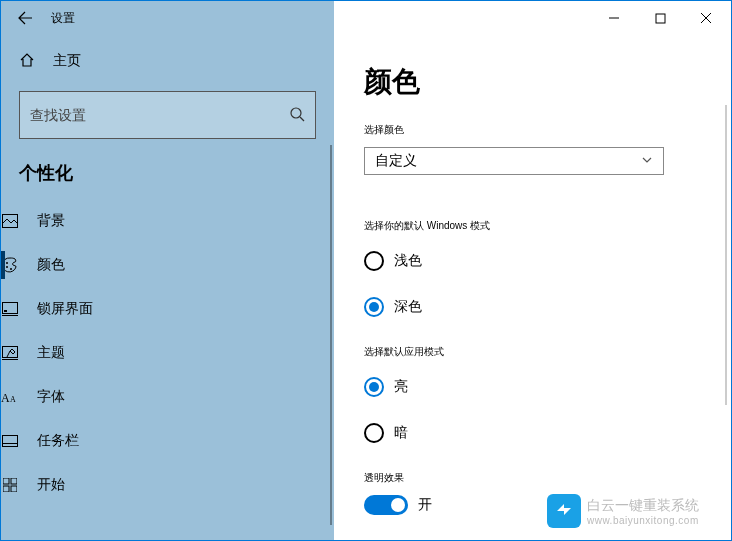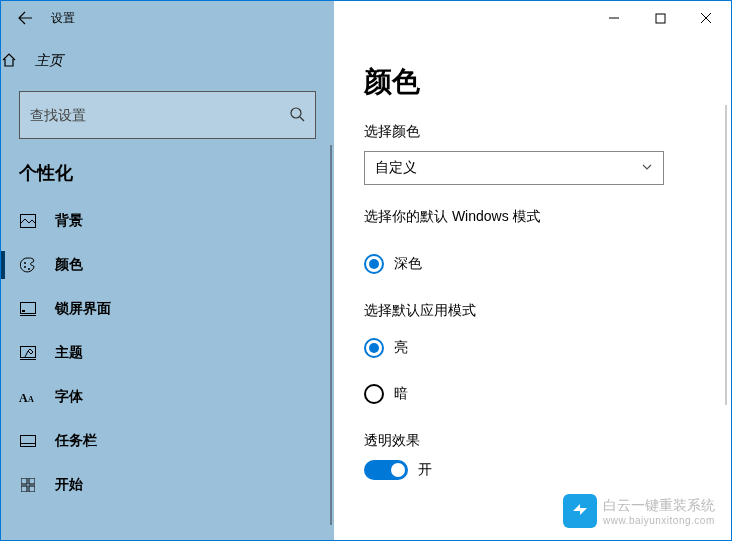--- a/index.html
+++ b/index.html
@@ -68,22 +68,22 @@
     display: flex;
     flex-direction: column;
     padding-top: 6px;
     position: relative;
     overflow-y: auto;
   }
   .home-row {
     display: flex;
     align-items: center;
     height: 40px;
+    padding-left: 18px;
     cursor: pointer;
-    font-style: italic;
   }
   .home-row .label { margin-left: 18px; font-size: 14px; }
   .searchbox {
     margin: 10px 18px 18px 18px;
     height: 48px;
     border: 1px solid #555;
     background: rgba(255,255,255,0.25);
     display: flex;
     align-items: center;
     padding: 0 10px;
@@ -97,50 +97,48 @@
   .searchbox .sicon { position: absolute; right: 10px; }
   .category-title {
     font-weight: 600;
     font-size: 18px;
     margin: 4px 18px 14px 18px;
   }
   .navitem {
     display: flex;
     align-items: center;
     height: 44px;
-    padding-left: 18px;
     cursor: pointer;
     position: relative;
-    font-weight: bold;
   }
   .navitem .icon-slot { width: 18px; display:flex; justify-content:center; }
   .navitem .label { margin-left: 18px; font-size: 14px; }
   .navitem.selected::before {
     content:"";
     position:absolute; left:0; top:8px; bottom:8px; width:4px;
     background:#003a66;
   }
   .sidebar-scroll {
     position:absolute; right:2px; top:110px; width:2px; height:380px;
     background: rgba(0,0,0,0.35);
   }
   .main {
     flex:1;
     background:#fff;
     padding: 28px 0 0 30px;
     position:relative;
     overflow:hidden;
   }
   .page-title { font-size:28px; font-weight:600; margin-bottom:22px; }
-  .section-label { font-size:14px; margin-bottom:10px; }
+  .section-label { font-size:10px; margin-bottom:10px; }
   .dropdown {
-    width: 300px; height:34px;
+    width: 300px; height:28px;
     border:1px solid #888;
     display:flex; align-items:center; justify-content:space-between;
-    padding:0 10px; cursor:pointer; margin-bottom:23px;
+    padding:0 10px; cursor:pointer; margin-bottom:44px;
   }
   .radio-group { margin-bottom:20px; }
   .radio {
     display:flex; align-items:center;
     height:36px; cursor:pointer;
   }
   .radio .circle {
     width:20px; height:20px; border:2px solid #000; border-radius:50%;
     position:relative; flex-shrink:0;
   }
@@ -158,21 +156,21 @@
   .toggle::after {
     content:""; position:absolute; right:3px; top:3px;
     width:14px; height:14px; border-radius:50%; background:#fff;
   }
   .toggle-label { margin-left:10px; }
   .main-scroll {
     position:absolute; right:4px; top:70px; width:2px; height:300px;
     background:#ccc;
   }
   .watermark {
-    position:absolute; right:16px; bottom:12px;
+    position:absolute; right:32px; bottom:12px;
     display:flex; align-items:center; color:#888;
   }
   .watermark .wicon {
     width:34px; height:34px; border-radius:6px;
     background:#1aa1e6; display:flex; align-items:center; justify-content:center;
     margin-right:6px;
   }
   .watermark .t1 { font-size:14px; color:#bbb; }
   .watermark .t2 { font-size:10px; color:#bbb; letter-spacing:0.5px; }
 </style>
@@ -320,20 +318,24 @@
         <span>自定义</span>
         <span>
           <svg width="12" height="12" viewBox="0 0 12 12">
               <path d="M2 4 L6 8 L10 4" stroke="#555" stroke-width="1.2" fill="none"></path>
             </svg>
         </span>
       </div>
 
       <div class="section-label">选择你的默认 Windows 模式</div>
       <div class="radio-group">
+        <div class="radio">
+          <span class="circle"></span>
+          <span class="rlabel">浅色</span>
+        </div>
         <div style="height:10px"></div>
         <div class="radio selected">
           <span class="circle"></span>
           <span class="rlabel">深色</span>
         </div>
       </div>
 
       <div class="section-label">选择默认应用模式</div>
       <div class="radio-group">
         <div class="radio selected">

